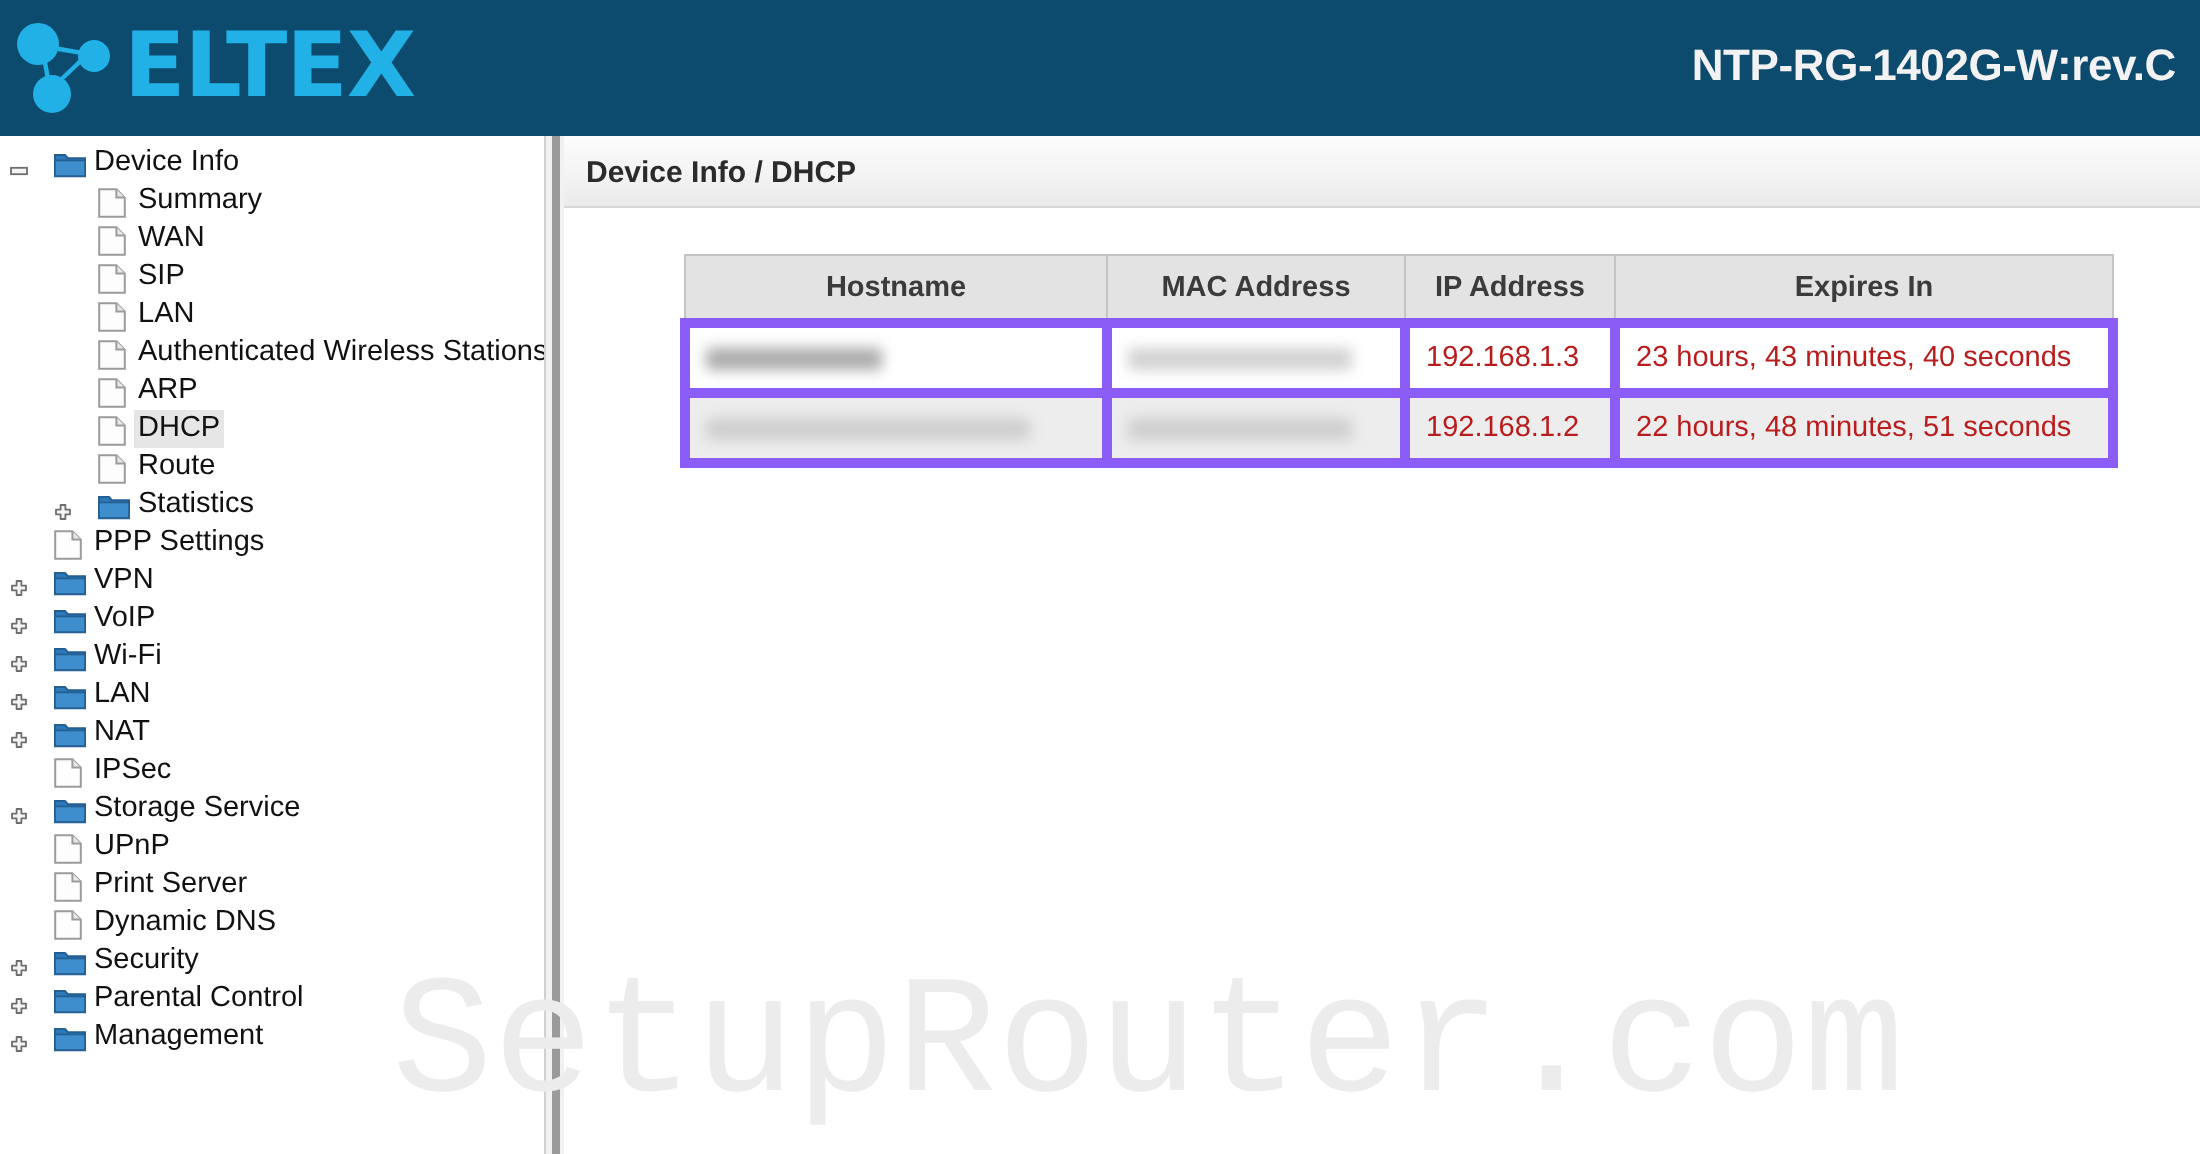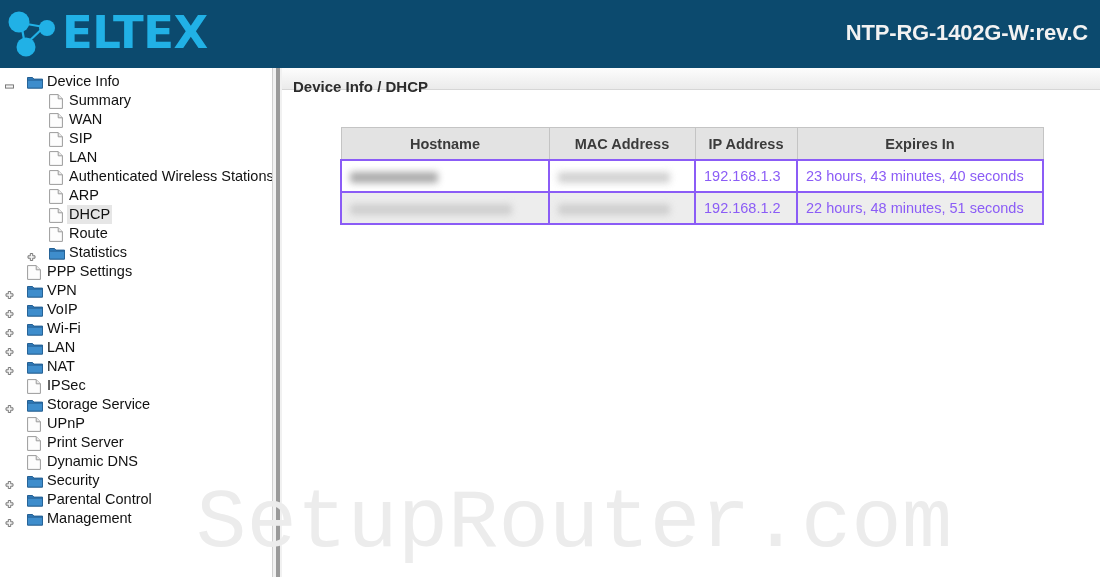--- a/index.html
+++ b/index.html
@@ -150,21 +150,21 @@
   
   #main {
     position: absolute;
     left: 282px; top: 68px;
     width: 818px; height: 509px;
     background: #ffffff;
     overflow: hidden;
   }
   #breadcrumb-bar {
     position: relative;
-    height: 22px;
+    height: 36px;
     background: linear-gradient(to bottom, #fdfdfd 0%, #f2f2f2 60%, #ebebeb 100%);
     border-bottom: 1px solid #d6d6d6;
     box-sizing: border-box;
   }
   #breadcrumb {
     position: absolute;
     left: 11px; top: 10px;
     font-size: 15px;
     font-weight: bold;
     color: #2b2b2b;
@@ -189,25 +189,25 @@
     border: 1px solid #c4c4c4;
     font-weight: bold;
     text-align: center;
     padding: 6px 8px;
     color: #3b3b3b;
     font-size: 14.5px;
     white-space: nowrap;
     height: 19px;
   }
   #dhcp-table td {
-    border: 2px solid #8b5cf6;
+    border: 5px solid #8b5cf6;
     padding: 5px 8px;
     white-space: nowrap;
     height: 20px;
-    color: #8b5cf6;
+    color: #b91c1c;
   }
   #dhcp-table tr.row-odd td  { background: #ffffff; }
   #dhcp-table tr.row-even td { background: #ededed; }
 
   .col-host    { width: 190px; }
   .col-mac     { width: 128px; }
   .col-ip      { width: 84px;  }
   .col-expires { width: 228px; }
 
   

